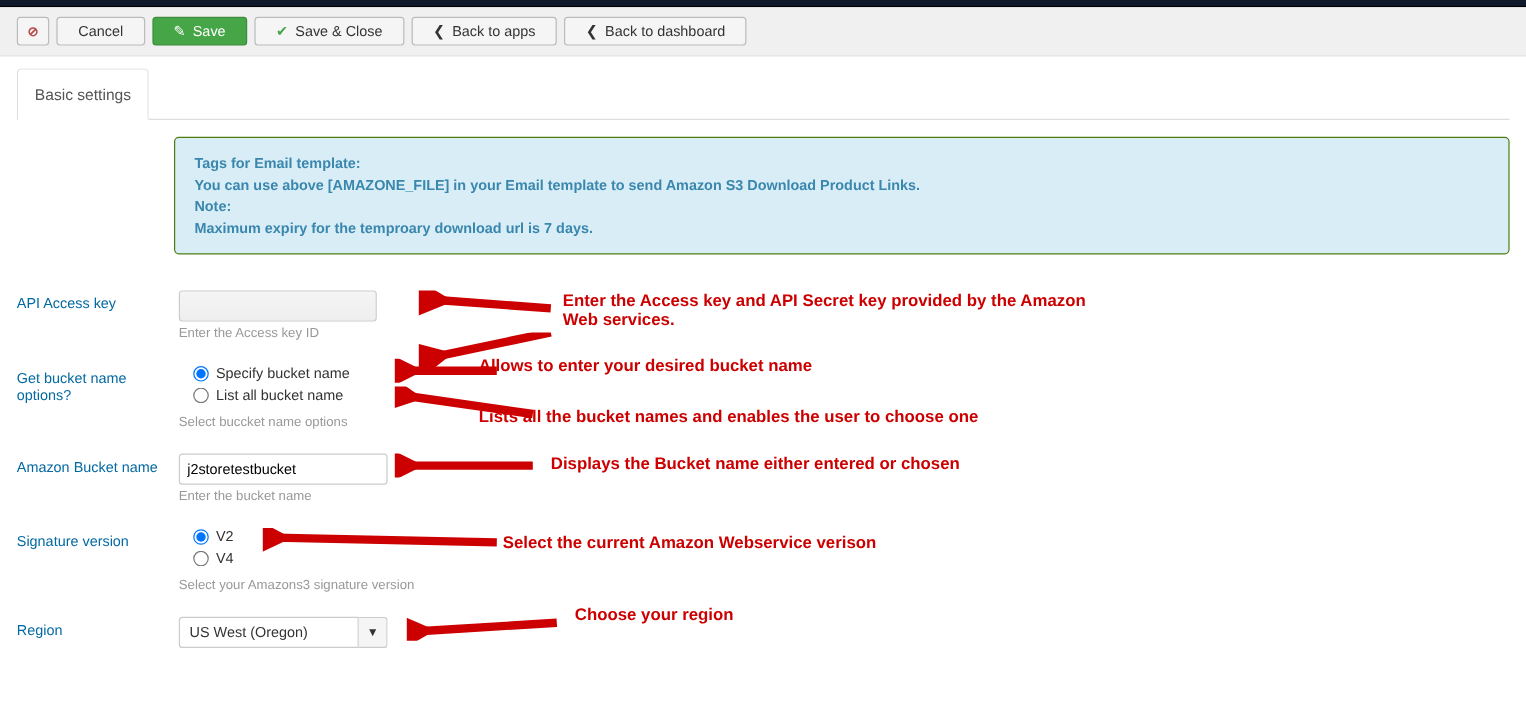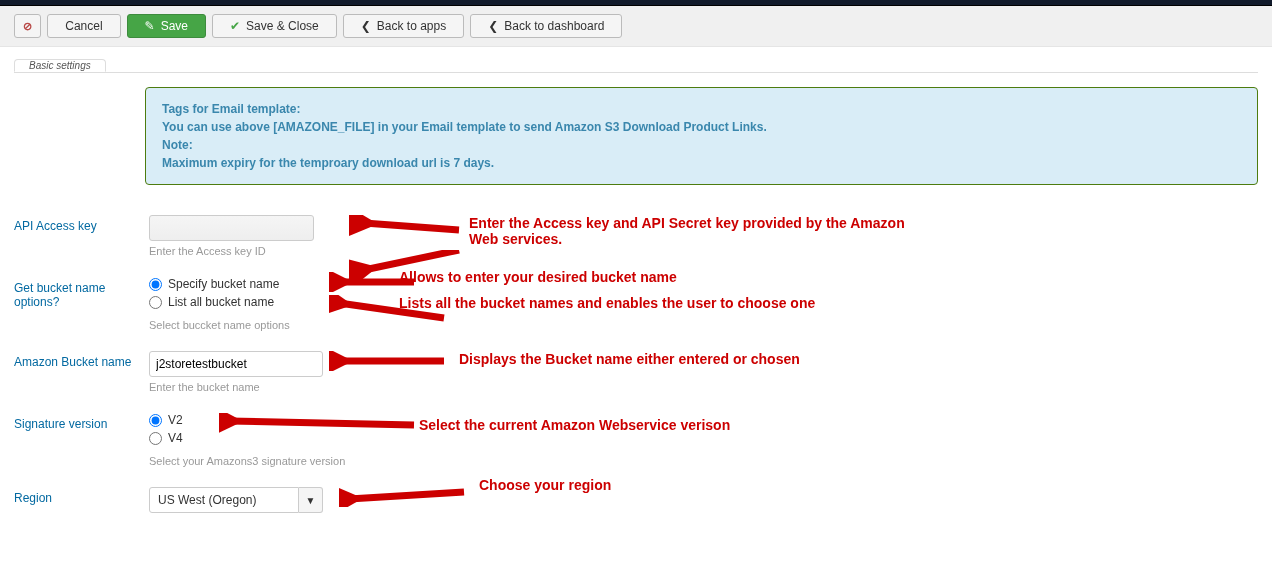--- a/index.html
+++ b/index.html
@@ -38,26 +38,25 @@
 .icon-pencil { color: #fff; font-size: 12px; }
 .icon-check { color: #46a546; font-size: 12px; }
 .icon-chevron-left { color: #333; font-size: 12px; }
 
 .tabs-row { margin: 10px 14px 0 14px; border-bottom: 1px solid #ddd; }
 .tab {
   display: inline-block;
   border: 1px solid #ddd;
   border-bottom: 1px solid #fff;
   background: #fff;
-  padding: 0 14px;
-  font-size: 10px;
+  padding: 13px 14px;
+  font-size: 13px;
   border-radius: 4px 4px 0 0;
   margin-bottom: -1px;
   color: #555;
-  font-style: italic;
 }
 
 .info-panel {
   margin: 14px 14px 30px 145px;
   background: #d9edf7;
   border: 1px solid #4d7c0f;
   border-radius: 4px;
   padding: 12px 16px;
   color: #3a87ad;
   font-size: 12px;
@@ -72,21 +71,21 @@
 .form-input {
   width: 165px;
   padding: 4px 6px;
   border: 1px solid #ccc;
   border-radius: 3px;
   font-size: 12px;
   height: 26px;
 }
 .form-input.wider { width: 174px; }
 .form-help { font-size: 11px; color: #999; margin-top: 4px; }
-.radio-row { font-size: 12px; color: #333; display: flex; align-items: center; gap: 6px; margin-bottom: 4px; }
+.radio-row { font-size: 12px; color: #333; display: flex; align-items: center; gap: 6px; margin-bottom: 4px; margin-left: 12px; }
 .radio-row input { margin: 0; }
 .select-wrap { display: flex; }
 .select-display {
   border: 1px solid #ccc; background: #fff; padding: 4px 8px;
   font-size: 12px; width: 150px; height: 26px; border-radius: 3px 0 0 3px;
   display: flex; align-items: center;
 }
 .select-caret {
   border: 1px solid #ccc; border-left: none; background: #f5f5f5;
   width: 24px; height: 26px; border-radius: 0 3px 3px 0;
@@ -193,21 +192,21 @@
           <svg width="90" height="20">
             <line x1="85" y1="10" x2="10" y2="10" stroke="#cc0000" stroke-width="7" marker-end="url(#ah1)"></line>
           </svg>
         </div>
       <div class="annotation" style="left:50px; top:-8px;">Allows to enter your desired bucket name</div>
       <div class="arrow" style="left:-20px;top:18px;">
           <svg width="120" height="30">
             <line x1="115" y1="23" x2="10" y2="8" stroke="#cc0000" stroke-width="7" marker-end="url(#ah1)"></line>
           </svg>
         </div>
-      <div class="annotation" style="left:50px; top:18px;">Lists all the bucket names and enables the user to choose one</div>
+      <div class="annotation" style="left:50px; top:35px;">Lists all the bucket names and enables the user to choose one</div>
     </div>
   </div>
 
   <div class="form-row">
     <div class="form-label">Amazon Bucket name</div>
     <div class="form-control-wrap">
       <input class="form-input wider" type="text" value="j2storetestbucket" style="">
       <div class="form-help">Enter the bucket name</div>
     </div>
     <div class="annotation-col">

